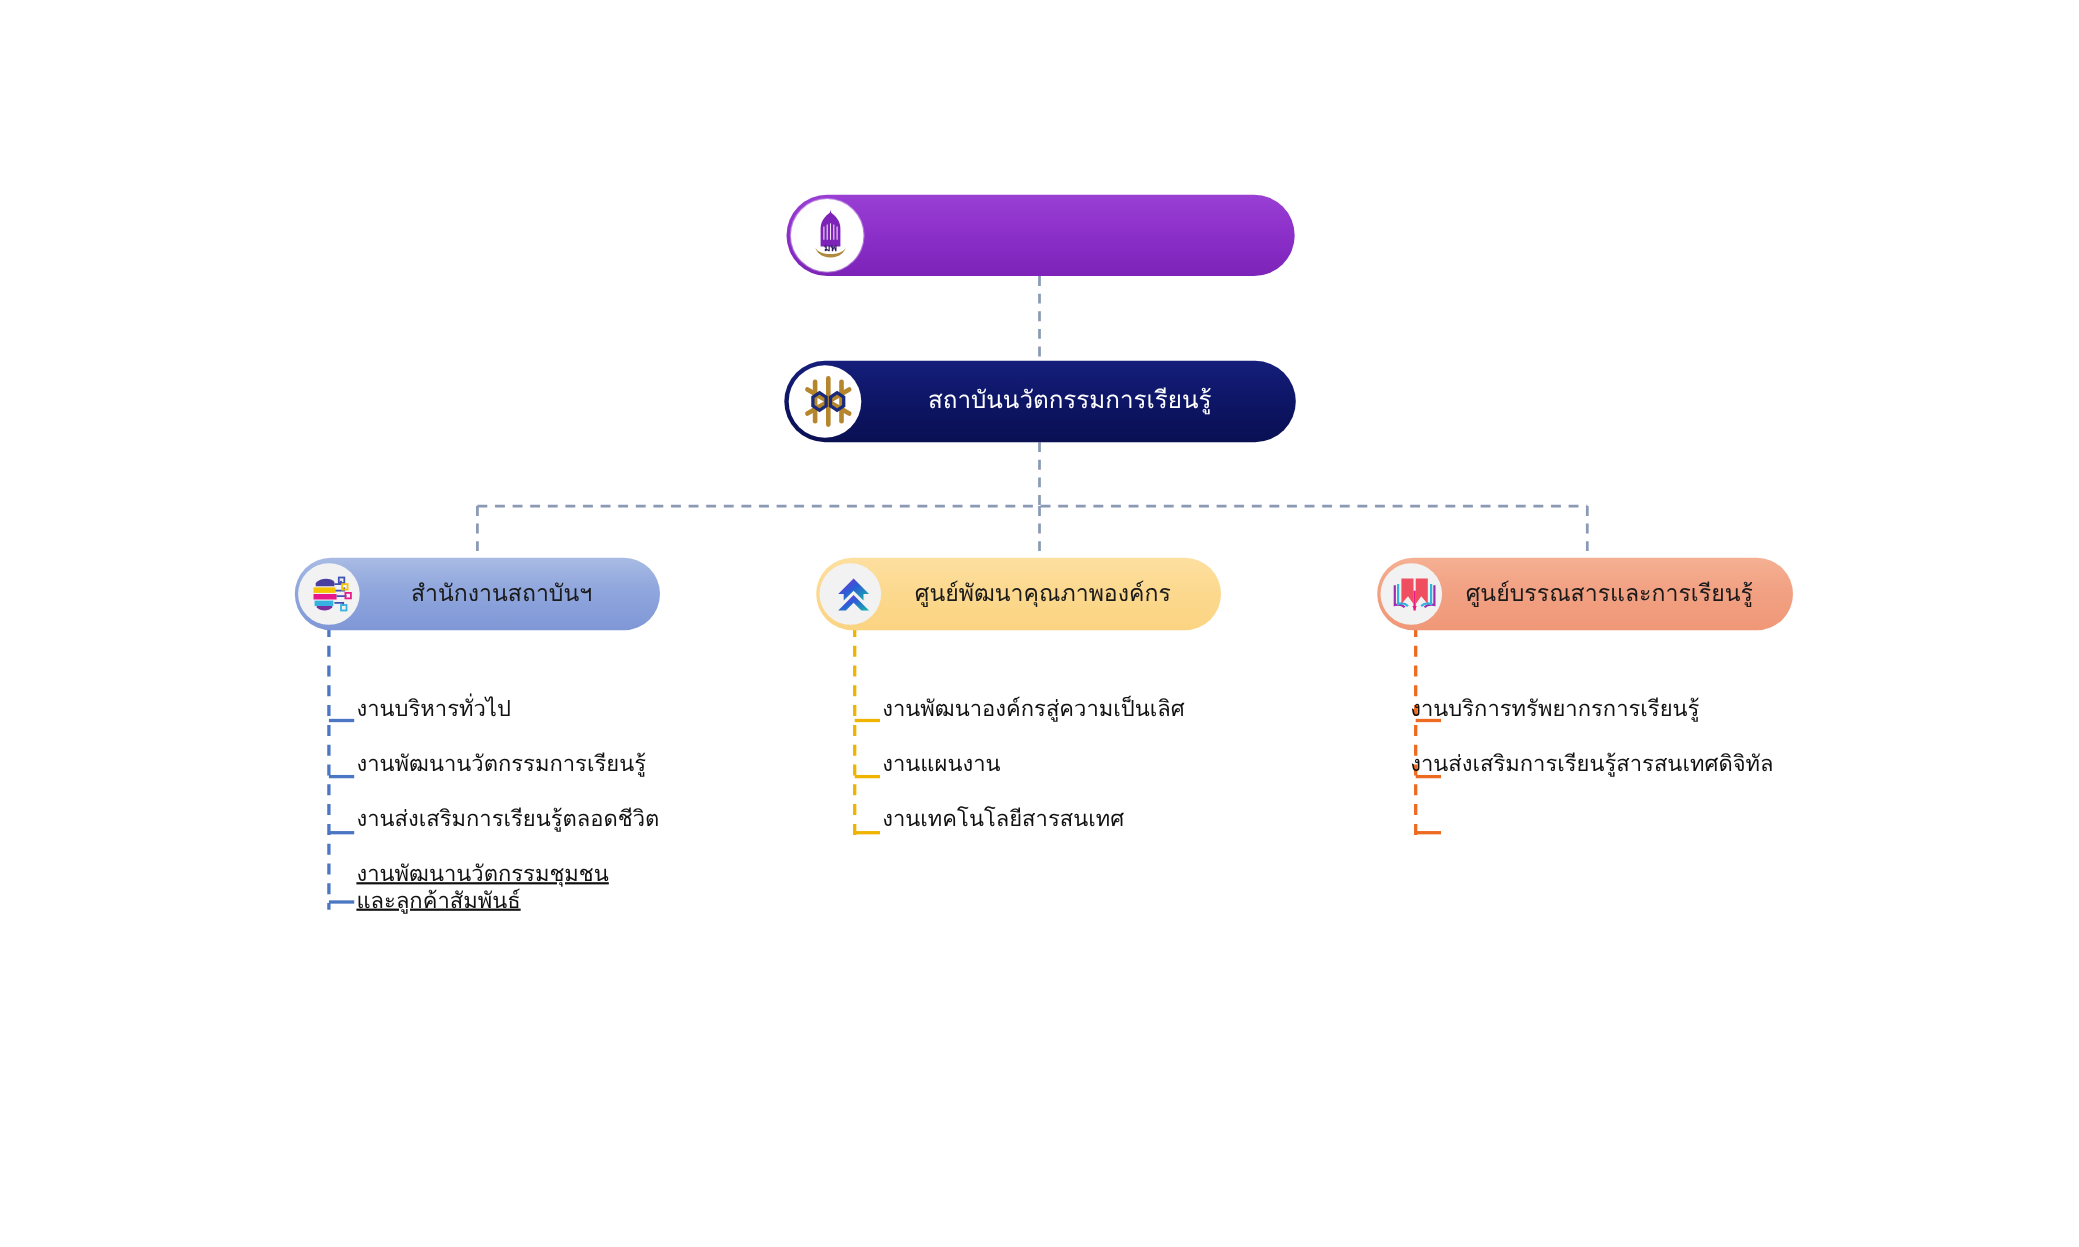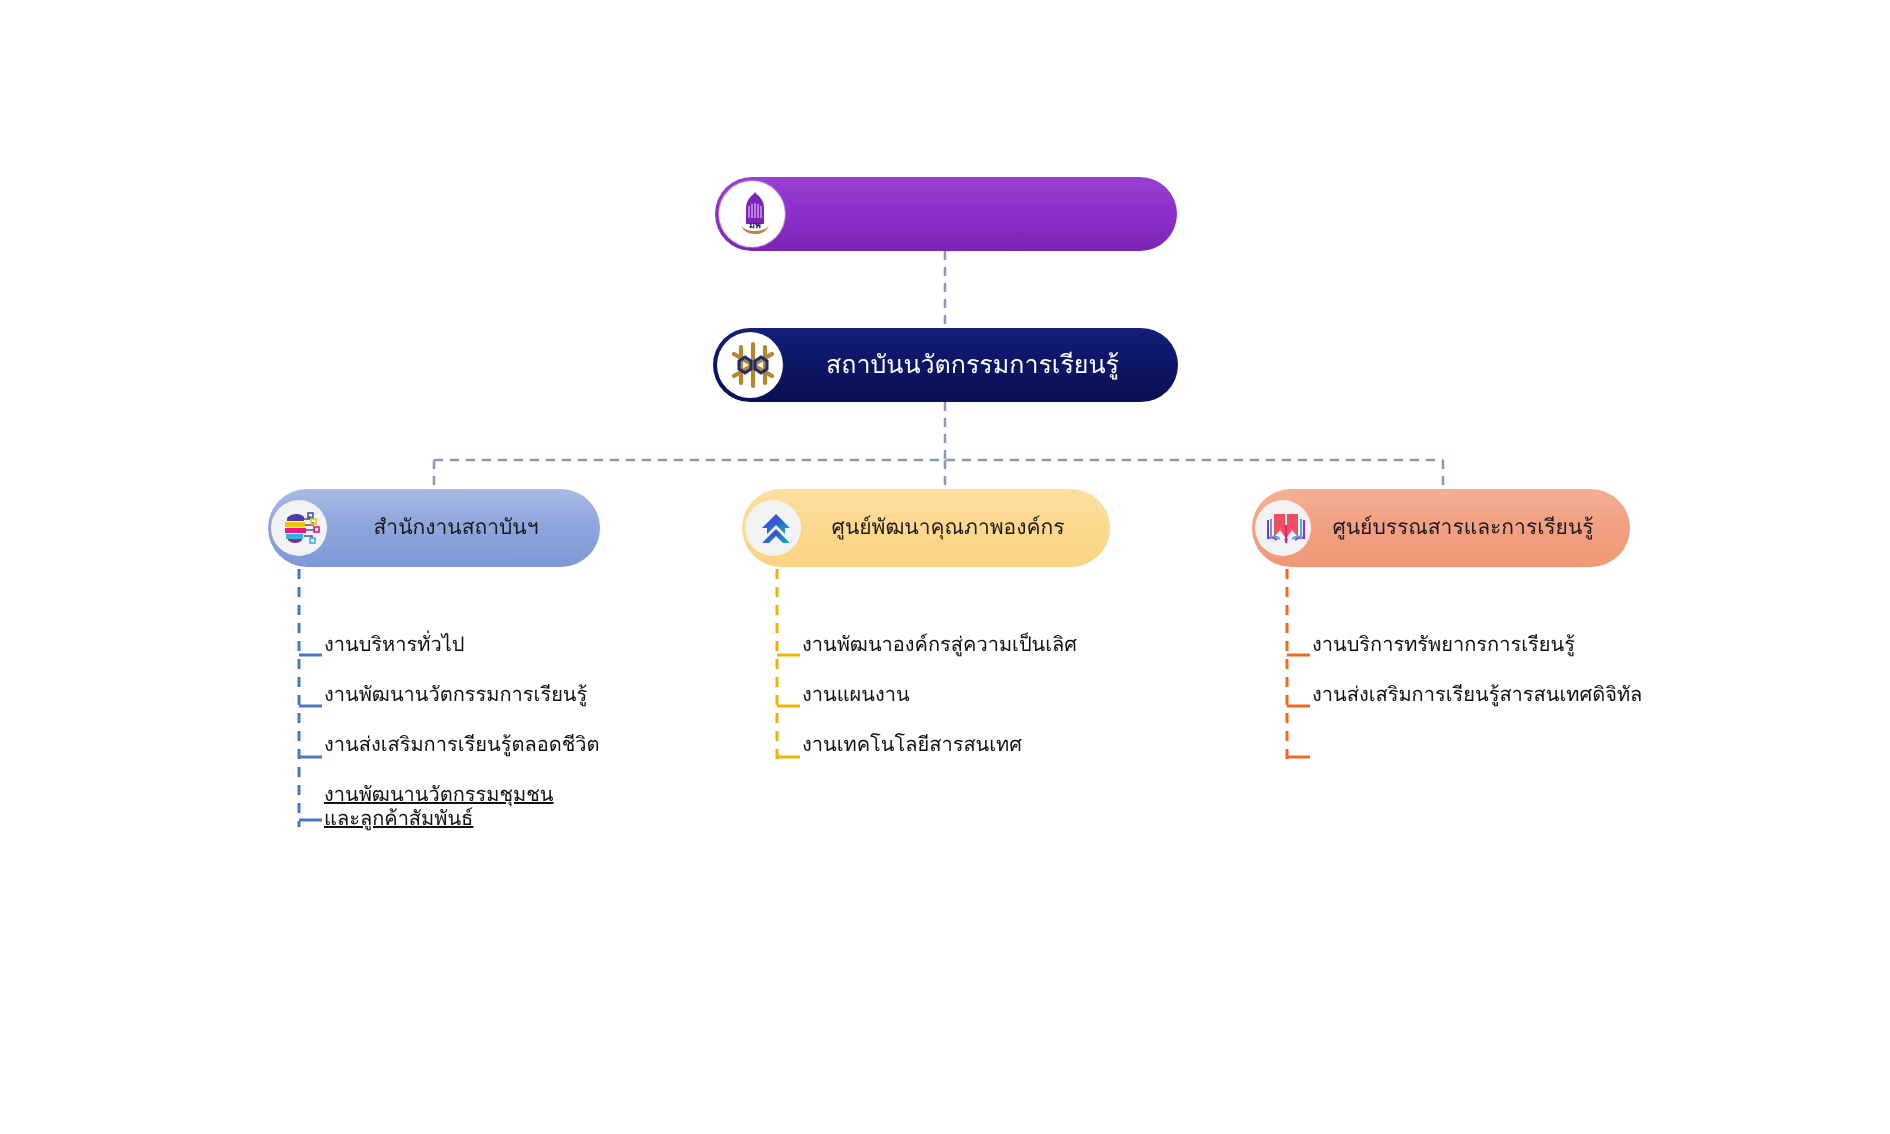--- a/index.html
+++ b/index.html
@@ -90,27 +90,27 @@
     height: 74px;
     background: linear-gradient(180deg, #151f7a 0%, #0d1566 50%, #0a1052 100%);
   }
   #node-institute .node-badge {
     width: 66px;
     height: 66px;
     background: #ffffff;
   }
   #node-institute .node-label {
     color: #ffffff;
-    font-size: 25px;
+    font-size: 22px;
     padding-left: 62px;
     padding-right: 8px;
   }
 
   
-  .unit-node { height: 78px; top: 489px; }
+  .unit-node { height: 66px; top: 507px; }
   .unit-node .node-badge {
     width: 56px;
     height: 56px;
     left: 3px;
     background: #f2f2f2;
   }
   .unit-node .node-label {
     font-size: 21px;
     color: #1a1a1a;
     padding-left: 54px;
@@ -137,21 +137,21 @@
   
   .leaf-list {
     position: absolute;
     top: 632px;
     margin: 0;
     padding: 0;
     list-style: none;
   }
   #leaf-list-0 { left: 322px; width: 320px; }
   #leaf-list-1 { left: 800px; width: 320px; }
-  #leaf-list-2 { left: 1310px; width: 360px; }
+  #leaf-list-2 { left: 1280px; width: 360px; }
 
   .leaf-item {
     position: relative;
     font-size: 20px;
     color: #111111;
     line-height: 1.2;
     min-height: 50px;
     box-sizing: border-box;
   }
   .leaf-text {

